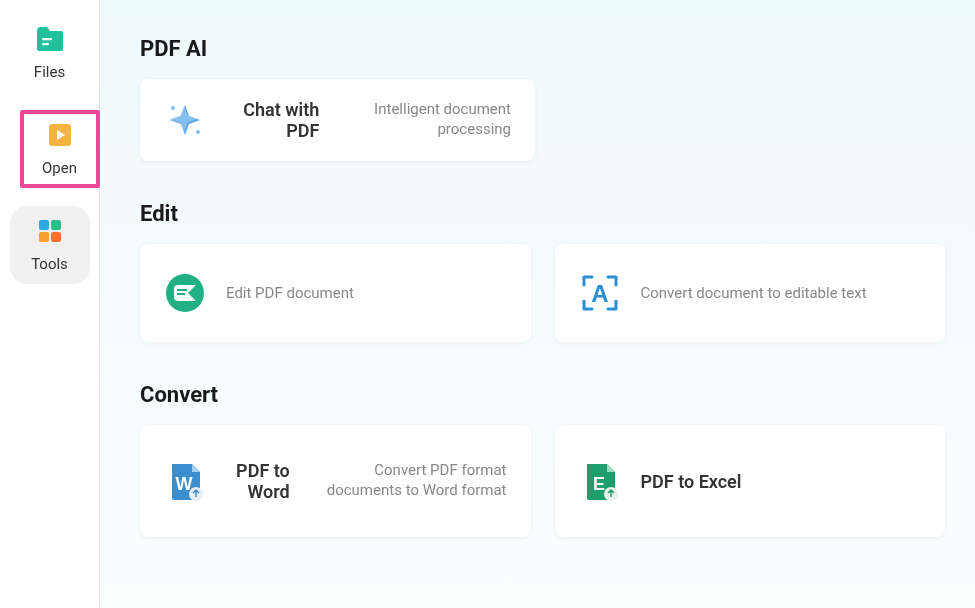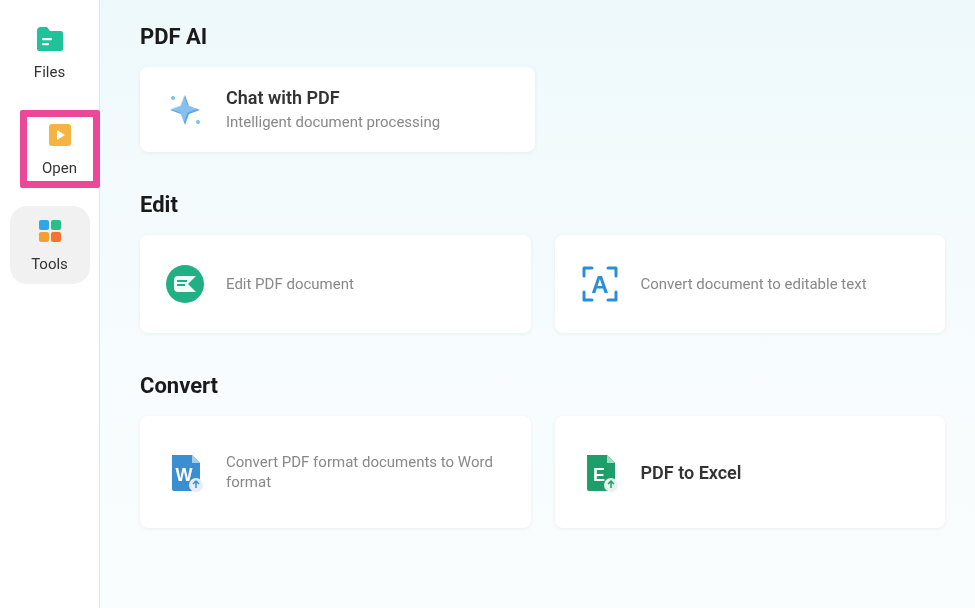--- a/index.html
+++ b/index.html
@@ -28,37 +28,37 @@
     display: flex;
     flex-direction: column;
     align-items: center;
     justify-content: center;
     gap: 6px;
     border-radius: 10px;
     cursor: pointer;
     color: #333;
   }
   .sidebar-item.highlight {
-    border: 7px solid #ec4899;
+    border: 4px solid #ec4899;
     border-radius: 2px;
     margin-left: 20px;
   }
   .sidebar-item.active {
     background: #f1f1f1;
     border-radius: 17px;
   }
   .sidebar-label {
     font-size: 15px;
     color: #333;
   }
   .main {
     flex: 1;
     height: 100%;
     background: linear-gradient(180deg, #eef9fb 0%, #f5fbfd 40%, #fafdfe 100%);
-    padding: 24px 30px 0 40px;
+    padding: 36px 30px 0 40px;
     overflow: hidden;
   }
   .section-title {
     font-size: 22px;
     font-weight: 700;
     color: #1a1a1a;
     margin-bottom: 18px;
   }
   .row {
     display: flex;
@@ -78,21 +78,21 @@
   .card.wide-single { width: 395px; }
   .card.half { width: 395px; height: 98px; }
   .card-icon {
     width: 42px;
     height: 42px;
     flex-shrink: 0;
     display: flex;
     align-items: center;
     justify-content: center;
   }
-  .card-text { display: flex; flex-direction: column; gap: 4px; }
+  .card-text { display: flex; flex-direction: row; gap: 16px; text-align: right; }
   .card-title { font-size: 18px; font-weight: 600; color: #333; }
   .card-desc { font-size: 15px; color: #888; line-height: 1.35; }
 </style>
 </head>
 <body>
 
 <div class="sidebar">
   <div class="sidebar-item">
     <span class="icon">
       <svg width="30" height="28" viewBox="0 0 30 28">
@@ -181,20 +181,21 @@
       <span class="card-icon">
         <svg width="42" height="42" viewBox="0 0 42 42">
           <path d="M8 4 H28 L36 12 V38 Q36 40 34 40 H10 Q8 40 8 38 Z" fill="#3b8fd0"></path>
           <path d="M28 4 L36 12 H28 Z" fill="#a8d0ee"></path>
           <text x="20" y="30" font-size="18" font-weight="700" text-anchor="middle" fill="#fff" font-family="Arial">W</text>
           <circle cx="32" cy="34" r="7" fill="#e8eef3"></circle>
           <path d="M29 33 L32 30 L35 33 M32 30 V37" stroke="#3b8fd0" stroke-width="1.5" fill="none"></path>
         </svg>
       </span>
       <div class="card-text">
+        <div class="card-title">PDF to Word</div>
         <div class="card-desc">Convert PDF format documents to Word format</div>
       </div>
     </div>
     <div class="card half" style="height:112px;">
       <span class="card-icon">
         <svg width="42" height="42" viewBox="0 0 42 42">
           <path d="M8 4 H28 L36 12 V38 Q36 40 34 40 H10 Q8 40 8 38 Z" fill="#1e9e6a"></path>
           <path d="M28 4 L36 12 H28 Z" fill="#9ddcc0"></path>
           <text x="20" y="30" font-size="18" font-weight="700" text-anchor="middle" fill="#fff" font-family="Arial">E</text>
           <circle cx="32" cy="34" r="7" fill="#e8f3ee"></circle>

